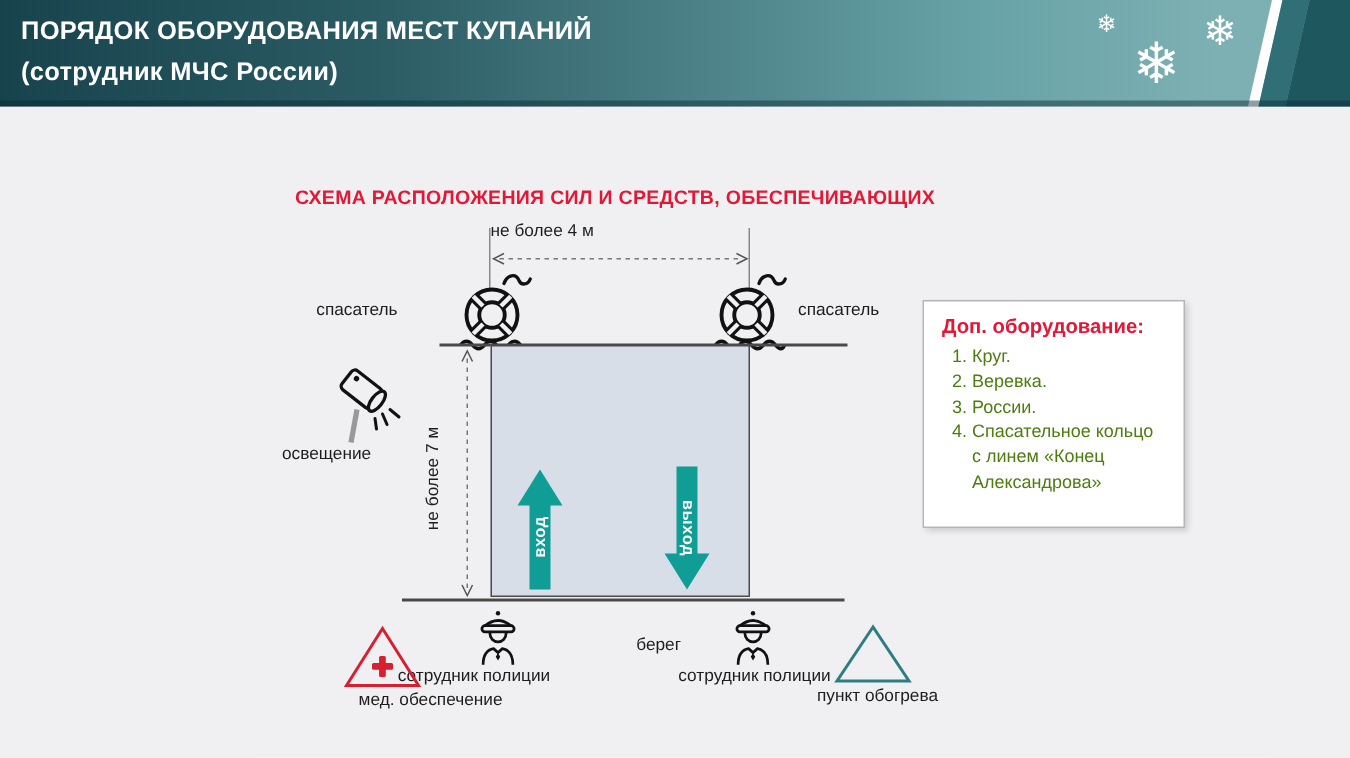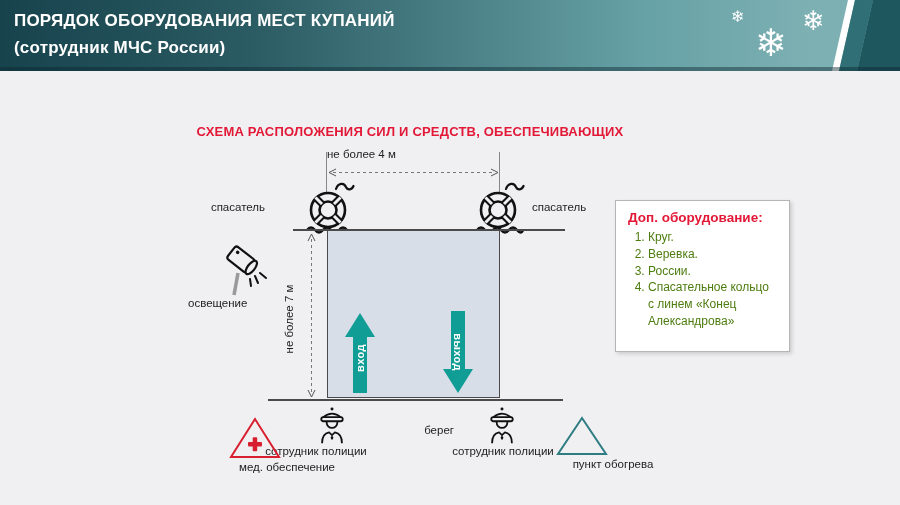--- a/index.html
+++ b/index.html
@@ -180,21 +180,21 @@
   <svg style="left:228px;top:416px;" width="54" height="44" viewBox="0 0 54 44">
     <polygon points="27,3 3,41 51,41" fill="none" stroke="#d81f2f" stroke-width="2"></polygon>
     <rect x="20" y="26" width="14" height="4.5" rx="1" fill="#d81f2f"></rect>
     <rect x="24.7" y="21.3" width="4.5" height="14" rx="1" fill="#d81f2f"></rect>
   </svg>
   <div class="lbl" style="left:175px;top:461px;width:160px;text-align:right;">мед. обеспечение</div>
 
   <svg style="left:555px;top:416px;" width="54" height="40" viewBox="0 0 54 40">
     <polygon points="27,2 3,38 51,38" fill="none" stroke="#2e7d82" stroke-width="2"></polygon>
   </svg>
-  <div class="lbl" style="left:533px;top:458px;width:160px;text-align:center;">пункт обогрева</div>
+  <div class="lbl" style="left:505px;top:458px;width:160px;text-align:center;">пункт обогрева</div>
 
   <div class="eq-box">
     <p class="eq-title">Доп. оборудование:</p>
     <ol>
       <li>Круг.</li>
       <li>Веревка.</li>
       <li>России.</li>
       <li>Спасательное кольцо с линем «Конец Александрова»</li>
     </ol>
   </div>

